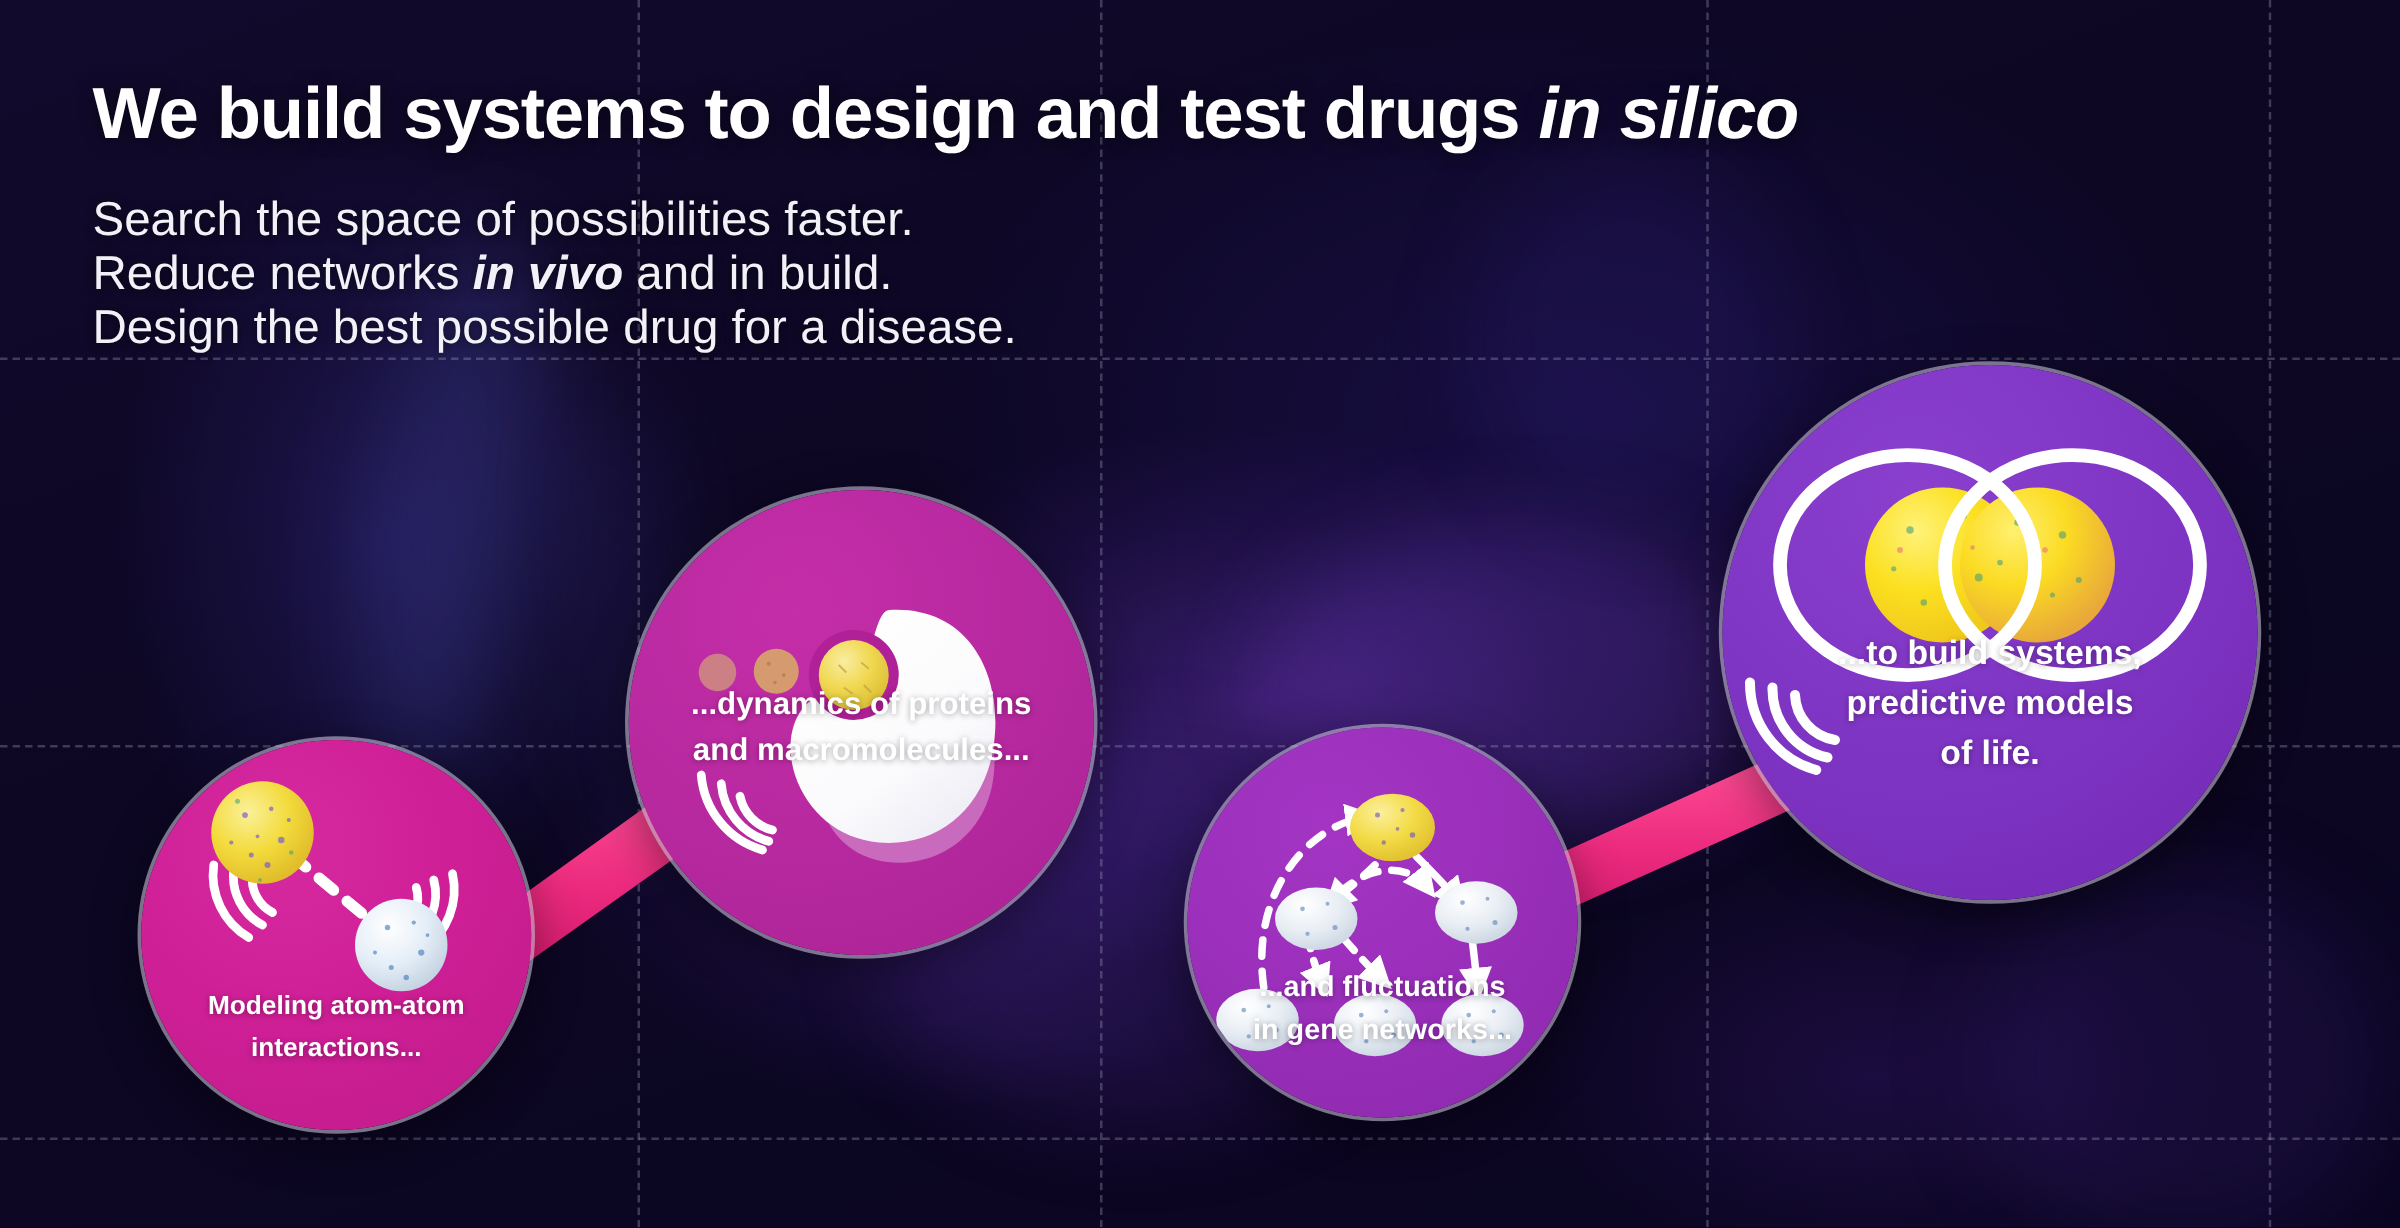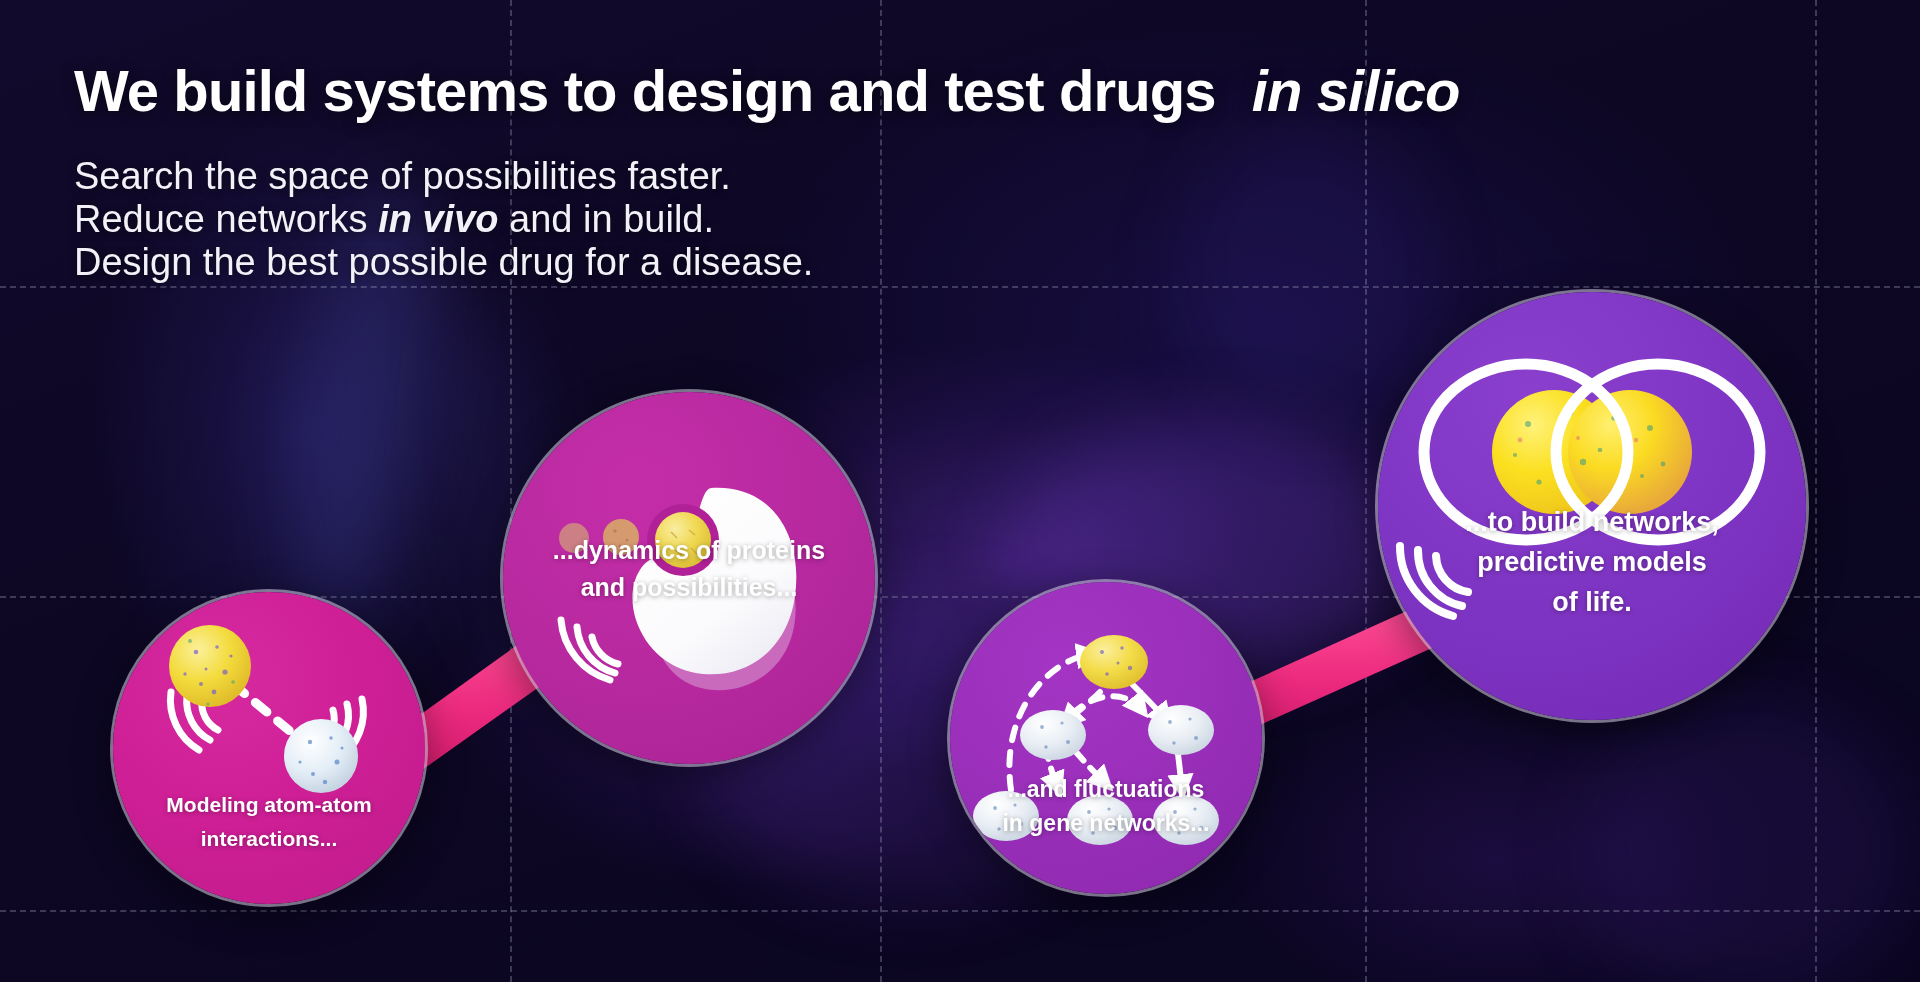--- a/index.html
+++ b/index.html
@@ -37,21 +37,21 @@
              border-top: 2px dashed rgba(176,180,205,0.30); }
 
   
   .headline {
     position: absolute; left: 74px; top: 57px;
     font-size: 58px; font-weight: 700; color: #ffffff;
     letter-spacing: -0.9px; white-space: nowrap;
     font-stretch: condensed;
     text-shadow: 0 2px 14px rgba(0,0,0,0.55);
   }
-  .headline .em { font-style: italic; margin-left: 21px; }
+  .headline .em { font-style: italic; }
   .sub {
     position: absolute; left: 74px; top: 155px;
     font-size: 38px; line-height: 43px; color: #f2f1f8;
     text-shadow: 0 1px 8px rgba(0,0,0,0.55);
   }
   .sub .em { font-style: italic; font-weight: 700; }
 
   
   .ribbons { position: absolute; inset: 0; pointer-events: none; }
 
@@ -70,21 +70,21 @@
   #node-atoms   { left: 113px;  top: 592px;  width: 312px; height: 312px;
                   background: radial-gradient(circle at 36% 28%, #d62aa0 0%, #cf1f96 45%, #bf1b8b 100%); }
   #node-protein { left: 503px;  top: 392px;  width: 372px; height: 372px;
                   background: radial-gradient(circle at 36% 26%, #c42ea8 0%, #b829a0 48%, #a92394 100%); }
   #node-genes   { left: 950px;  top: 582px;  width: 312px; height: 312px;
                   background: radial-gradient(circle at 36% 26%, #a435c4 0%, #9a2fba 48%, #8c28ad 100%); }
   #node-cells   { left: 1378px; top: 292px;  width: 428px; height: 428px;
                   background: radial-gradient(circle at 36% 24%, #8a3fcd 0%, #7f35c4 48%, #7429b4 100%); }
 
   #node-atoms   .cap { top: 196px; font-size: 21px; line-height: 34px; padding: 0 30px; }
-  #node-protein .cap { top: 140px; font-size: 25px; line-height: 37px; padding: 0 34px; }
+  #node-protein .cap { top: 153px; font-size: 25px; line-height: 37px; padding: 0 34px; }
   #node-genes   .cap { top: 190px; font-size: 23px; line-height: 34px; padding: 0 26px; }
   #node-cells   .cap { top: 210px; font-size: 27px; line-height: 40px; padding: 0 42px; }
 </style>
 </head>
 <body>
 
 <div class="slide">
 
   <div class="streak s1"></div>
   <div class="streak s2"></div>
@@ -239,21 +239,21 @@
       <circle cx="71" cy="146" r="15" fill="#cc7f84"></circle>
 
       <g fill="none" stroke="#ffffff" stroke-width="7" stroke-linecap="round">
         <path d="M58,228 A68,68 0 0 0 107,288"></path>
         <path d="M74,235 A52,52 0 0 0 112,281"></path>
         <path d="M89,245 A35,35 0 0 0 115,272"></path>
       </g>
     </svg>
     <div class="cap">
       <div>...dynamics of proteins</div>
-      <div>and possibilities...</div>
+      <div>and macromolecules...</div>
     </div>
   </div>
 
   <div class="node" id="node-genes">
     <svg class="art" viewBox="0 0 312 312">
       <defs>
         <radialGradient id="gYellow3" cx="36%" cy="28%" r="72%">
           <stop offset="0%" stop-color="#fbef9d"></stop>
           <stop offset="55%" stop-color="#f3dc48"></stop>
           <stop offset="100%" stop-color="#e2c230"></stop>
@@ -384,19 +384,19 @@
         <ellipse cx="280" cy="160" rx="102" ry="88"></ellipse>
       </g>
 
       <g fill="none" stroke="#ffffff" stroke-width="8" stroke-linecap="round">
         <path d="M22,254 A72,72 0 0 0 75,324"></path>
         <path d="M40,258 A56,56 0 0 0 84,314"></path>
         <path d="M58,264 A38,38 0 0 0 90,300"></path>
       </g>
     </svg>
     <div class="cap">
-      <div>...to build networks,</div>
+      <div>...to build systems,</div>
       <div>predictive models</div>
       <div>of life.</div>
     </div>
   </div>
 
 </div>
 
 </body></html>

